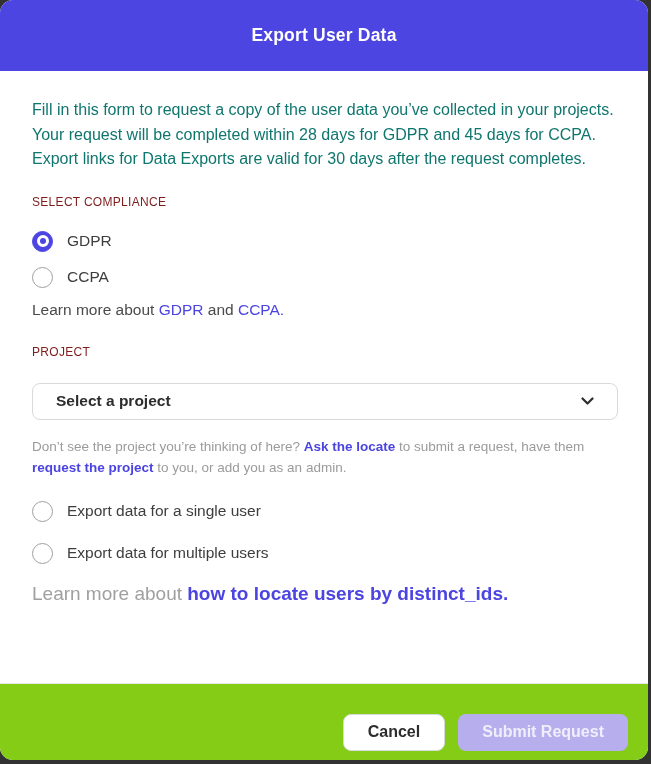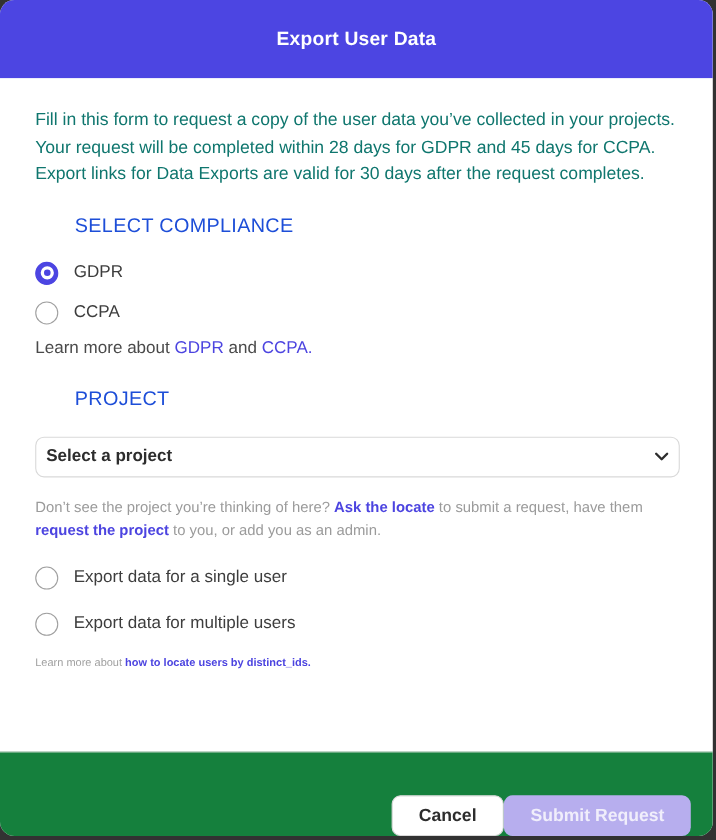--- a/index.html
+++ b/index.html
@@ -38,24 +38,23 @@
     flex: 1 1 auto;
     padding: 27px 30px 0 32px;
   }
   .intro {
     font-size: 16px;
     line-height: 24.5px;
     color: #0f766e;
   }
   .section-label {
     margin-top: 23px;
-    font-size: 18px;
-    color: #1d4ed8;
+    font-size: 12px;
+    color: #7f1d1d;
     letter-spacing: 0.3px;
-    margin-left: 36px;
   }
   .radio-row {
     display: flex;
     align-items: center;
     gap: 14px;
     cursor: pointer;
     width: fit-content;
   }
   .radio-row.first { margin-top: 22px; }
   .radio-row.second { margin-top: 15px; }
@@ -97,50 +96,51 @@
     text-decoration: none;
   }
   .select-box {
     margin-top: 24px;
     height: 37px;
     border: 1px solid #d9d9d9;
     border-radius: 8px;
     display: flex;
     align-items: center;
     justify-content: space-between;
-    padding: 0 9px;
+    padding: 0 23px;
     cursor: pointer;
     background: #fff;
   }
   .select-value {
     font-size: 15.5px;
     font-weight: bold;
     color: #2d2d2d;
   }
   .helper {
     margin-top: 16px;
     font-size: 13.5px;
     line-height: 21px;
     color: #9b9b9b;
   }
   .helper .link { font-weight: bold; }
   .small-learn {
     margin-top: 19px;
-    font-size: 10px;
+    font-size: 19px;
     color: #a0a0a0;
   }
   .small-learn .link { font-weight: bold; }
   .dialog-footer {
     flex: 0 0 77px;
     border-top: 1px solid #e9e9e9;
     display: flex;
-    align-items: flex-end;
+    align-items: center;
     justify-content: flex-end;
+    gap: 13px;
     padding: 20px 20px 0 20px;
-    background: #15803d;
+    background: #84cc16;
   }
   .btn {
     height: 37px;
     border-radius: 8px;
     font-family: "Liberation Sans", sans-serif;
     font-size: 16px;
     font-weight: bold;
     padding: 0 24px;
     cursor: pointer;
     display: flex;

